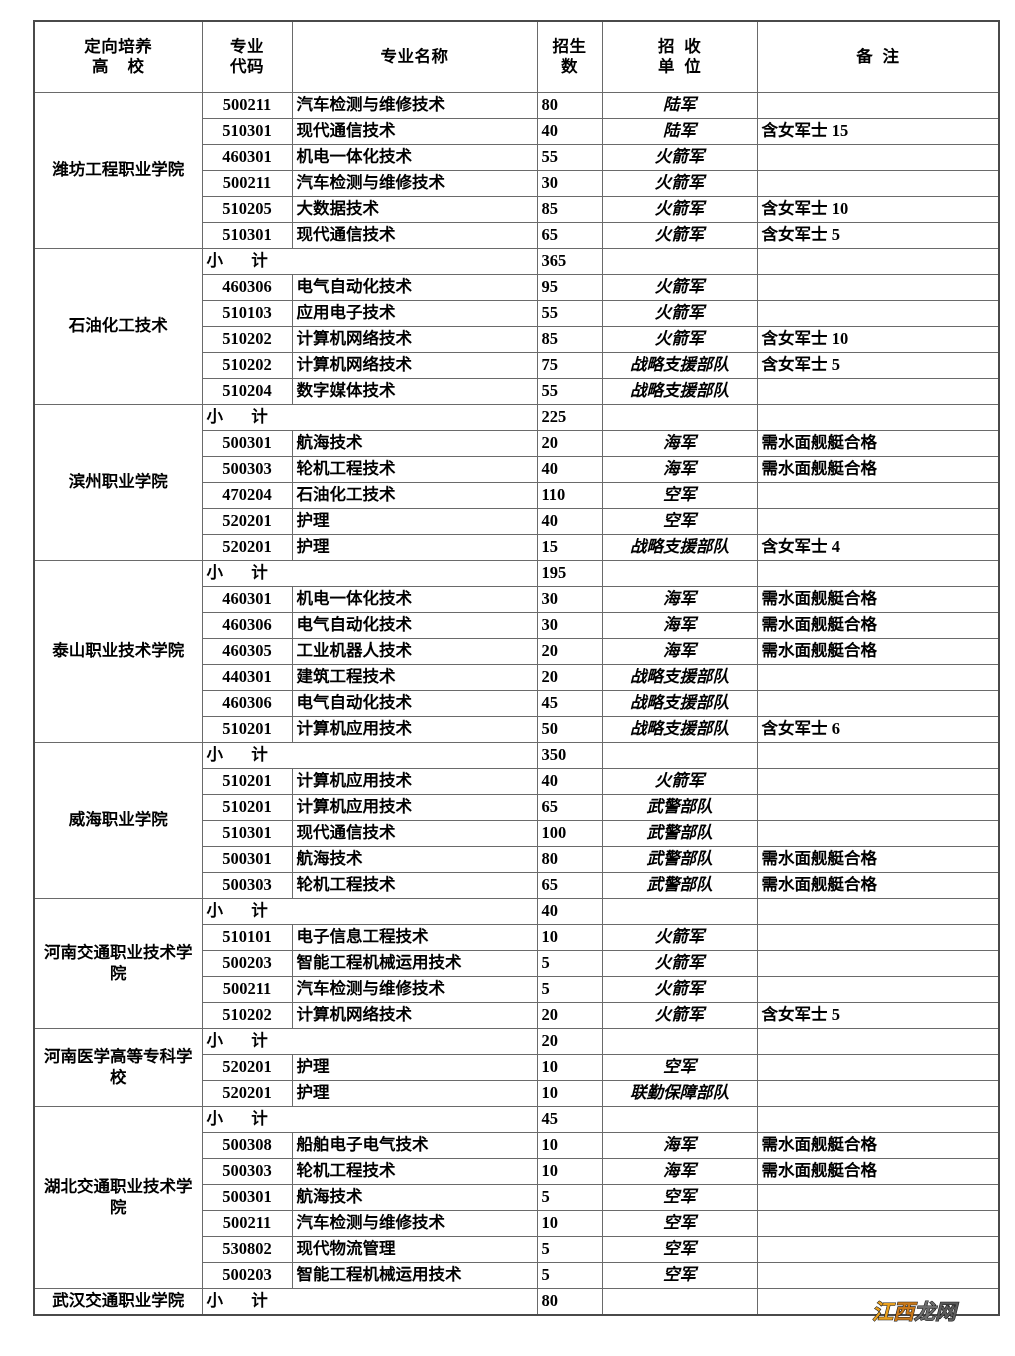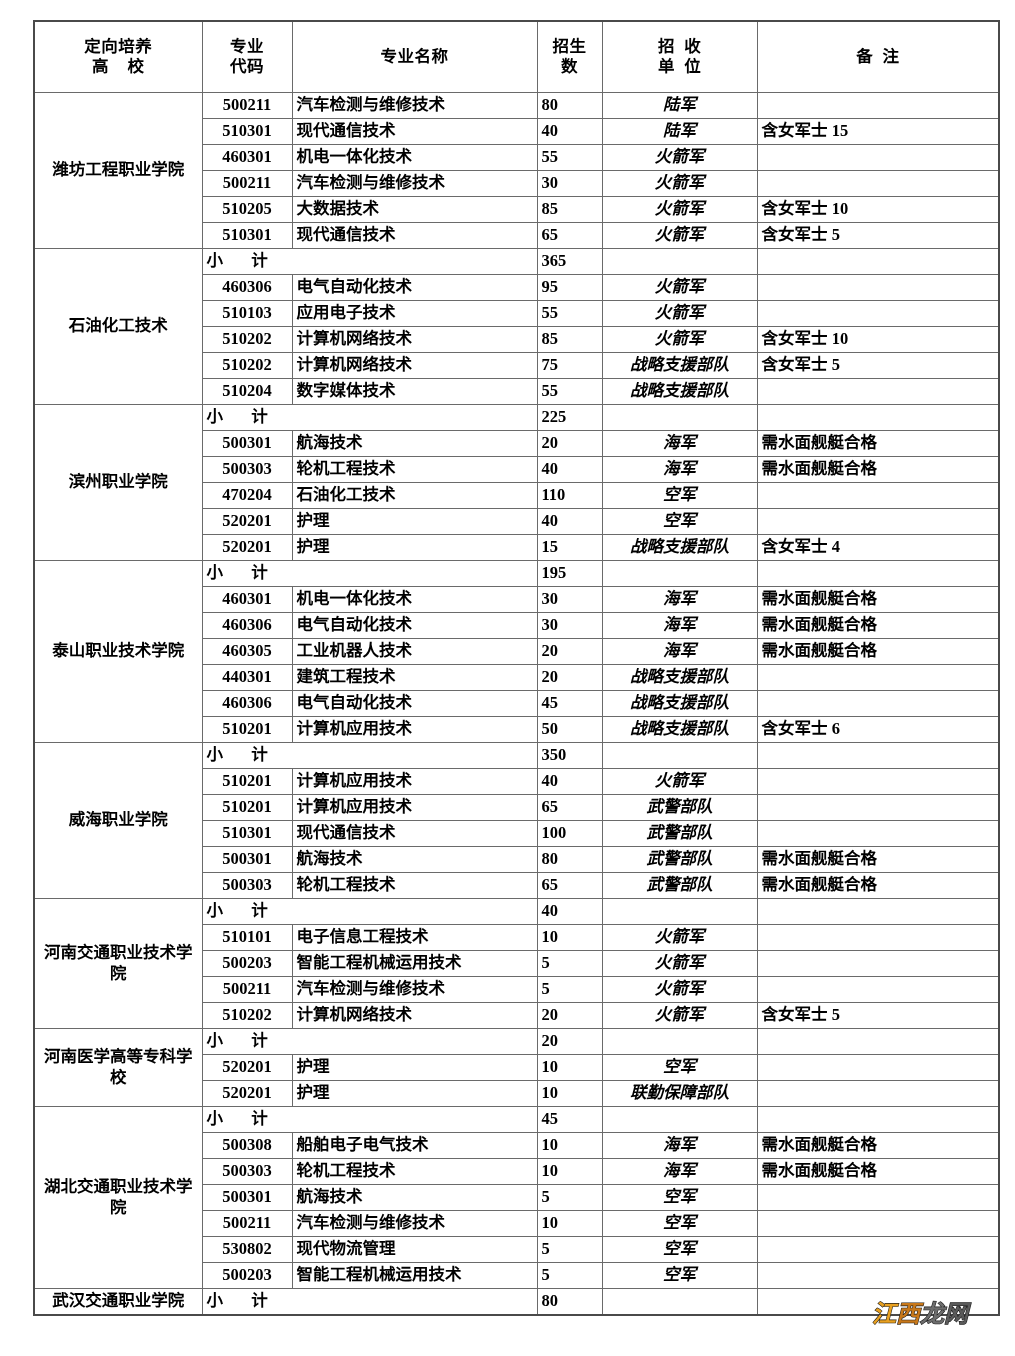--- a/index.html
+++ b/index.html
@@ -113,21 +113,21 @@
     padding-left: 12px;
   }
   td.empty { }
 
   
   #watermark {
     position: absolute;
     left: 872px;
     top: 1302px;
     font-family: "DejaVu Sans", "Liberation Sans", sans-serif;
-    font-size: 24px;
+    font-size: 21px;
     font-weight: bold;
     font-style: italic;
     letter-spacing: 0px;
     line-height: 1;
     white-space: nowrap;
     user-select: none;
   }
   #watermark .wm-a { color: #e8a020; }
   #watermark .wm-b { color: #c8781a; }
   #watermark .wm-c { color: #6d6d6d; }

